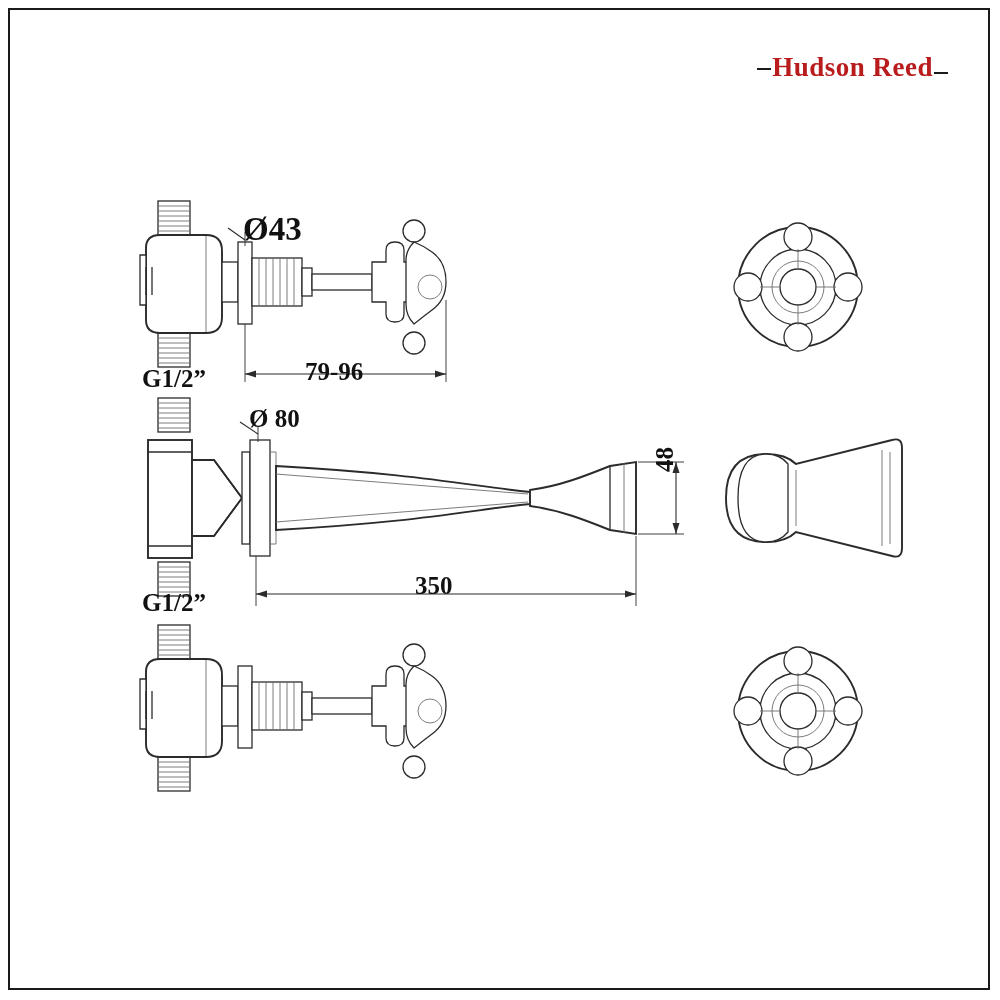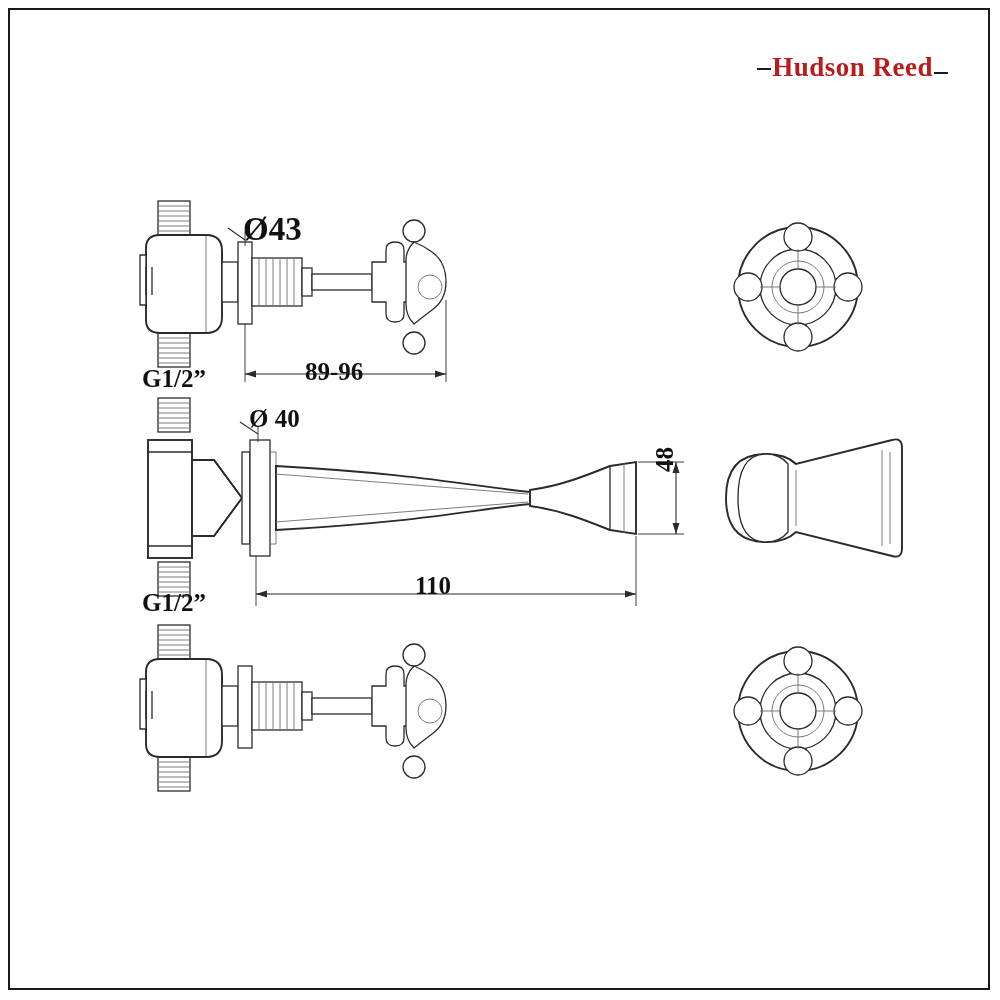--- a/index.html
+++ b/index.html
@@ -294,25 +294,25 @@
       <line class="ln-lt" x1="798" y1="673" x2="798" y2="693"></line>
       <line class="ln-lt" x1="798" y1="729" x2="798" y2="749"></line>
       <line class="ln-lt" x1="760" y1="711" x2="780" y2="711"></line>
       <line class="ln-lt" x1="816" y1="711" x2="836" y2="711"></line>
     </g>
 
   </svg>
 
   <div class="dim-label" style="left:243px; top:211px; font-size:33px;">Ø43</div>
 
-  <div class="dim-label" style="left:305px; top:358px; font-size:25px;">89-96</div>
+  <div class="dim-label" style="left:305px; top:358px; font-size:25px;">79-96</div>
 
   <div class="dim-label" style="left:142px; top:365px; font-size:25px;">G1/2”</div>
 
-  <div class="dim-label" style="left:249px; top:405px; font-size:25px;">Ø 40</div>
+  <div class="dim-label" style="left:249px; top:405px; font-size:25px;">Ø 80</div>
 
   <div class="dim-label vert" style="left:651px; top:472px; font-size:25px;">48</div>
 
-  <div class="dim-label" style="left:415px; top:572px; font-size:25px;">110</div>
+  <div class="dim-label" style="left:415px; top:572px; font-size:25px;">350</div>
 
   <div class="dim-label" style="left:142px; top:589px; font-size:25px;">G1/2”</div>
 
 </div>
 
 </body></html>

